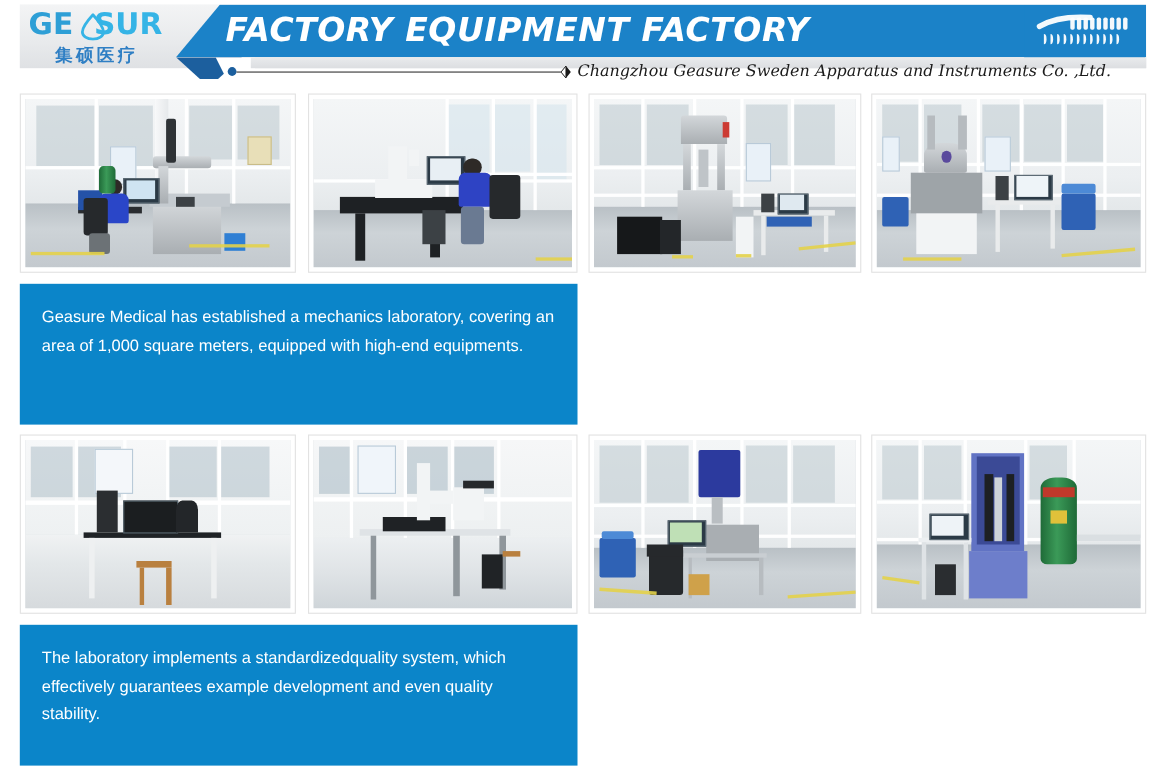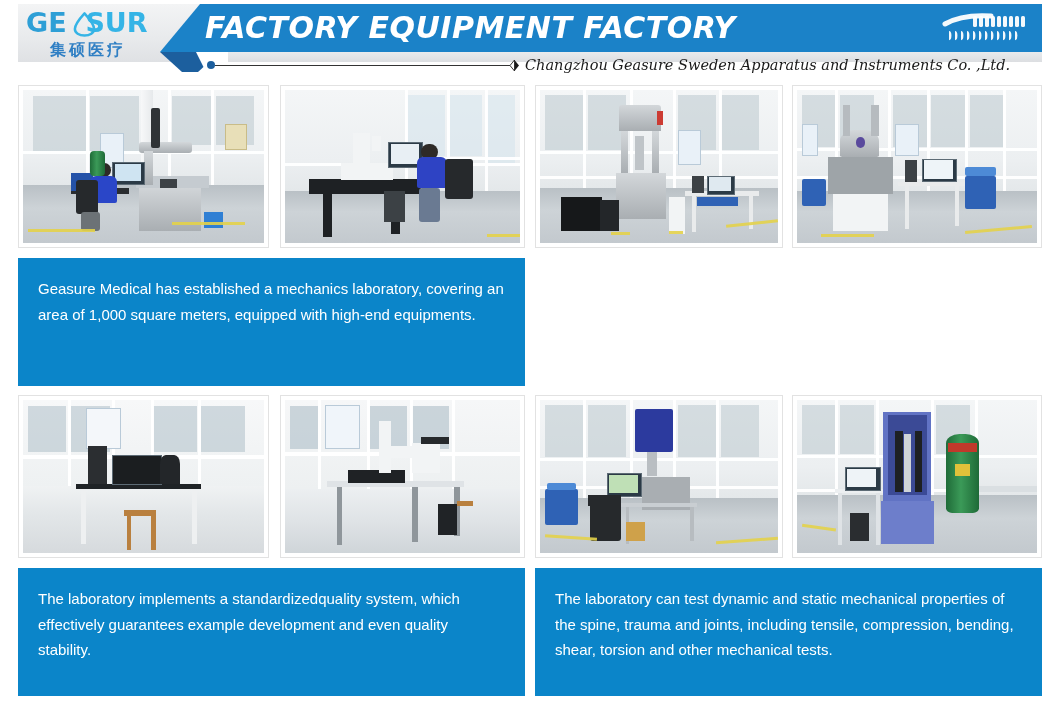--- a/index.html
+++ b/index.html
@@ -618,18 +618,15 @@
           <div class="yellow-line" style="left:2%;bottom:16%;width:14%;transform:rotate(8deg)"></div>
         </div>
       </div>
     </div>
   </div>
 
   <div class="row row-texts" style="top:568px;">
     <div class="textbox half-left">
       <p>The laboratory implements a standardizedquality system, which effectively guarantees example development and even quality stability.</p>
     </div>
-    <div class="textbox half-right">
-      <p>The laboratory can test dynamic and static mechanical properties of the spine, trauma and joints, including tensile, compression, bending, shear, torsion and other mechanical tests.</p>
-    </div>
   </div>
 
 </div>
 
 </body></html>

